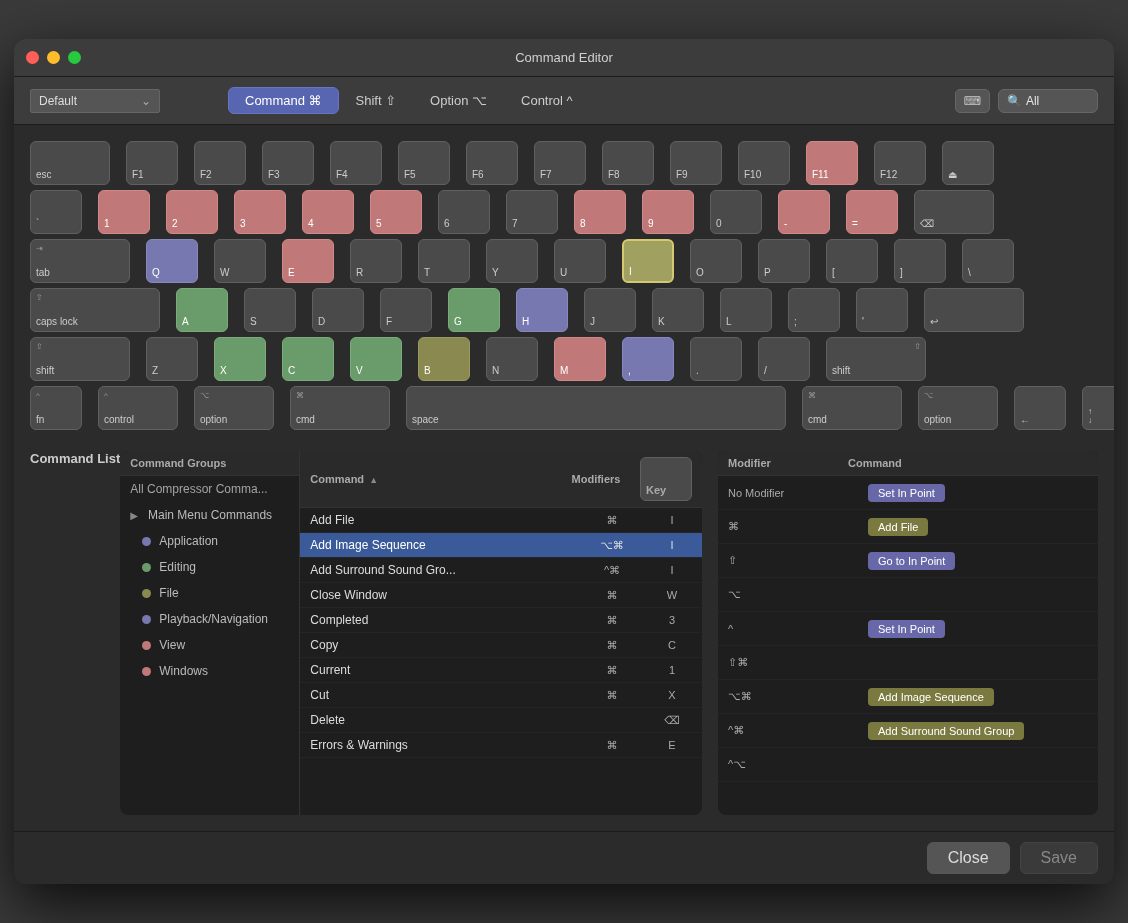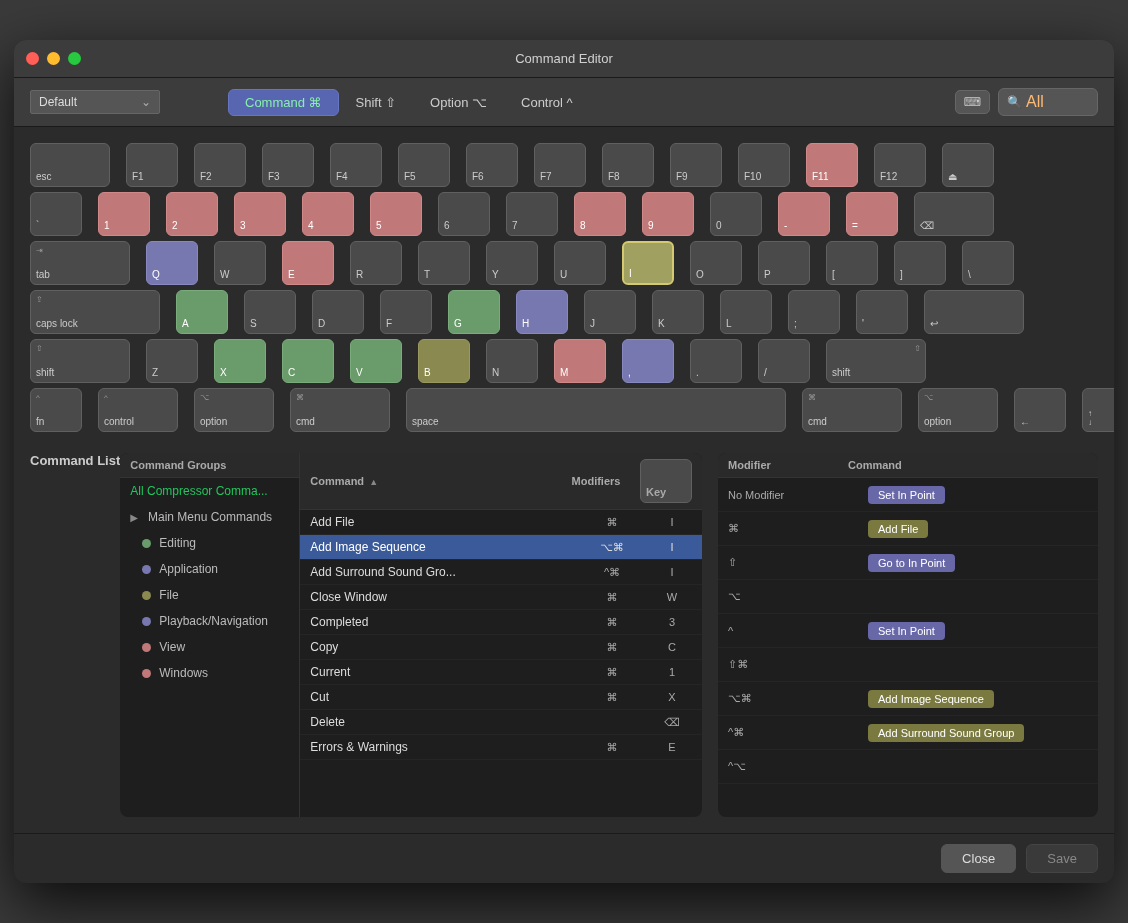--- a/index.html
+++ b/index.html
@@ -72,21 +72,21 @@
     .mod-tab {
       padding: 5px 16px;
       font-size: 13px;
       color: #ccc;
       border-radius: 6px;
       cursor: pointer;
       border: 1px solid transparent;
     }
     .mod-tab.active {
       background: #5865b0;
-      color: #86efac;
+      color: #ffffff;
       border-color: #6875c0;
     }
     .keyboard-icon {
       margin-left: auto;
       background: #555;
       border: 1px solid #666;
       border-radius: 5px;
       padding: 4px 8px;
       color: #ccc;
       font-size: 12px;
@@ -317,21 +317,21 @@
     .footer {
       display: flex;
       justify-content: flex-end;
       gap: 10px;
       padding: 10px 16px;
       border-top: 1px solid #1a1a1a;
     }
     .btn {
       padding: 6px 20px;
       border-radius: 6px;
-      font-size: 13px;
+      font-size: 16px;
       cursor: pointer;
       border: 1px solid #555;
     }
     .btn-close {
       background: #555;
       color: #ddd;
     }
     .btn-save {
       background: #3a3a3a;
       color: #888;
@@ -363,21 +363,21 @@
     </div>
     <div class="modifier-tabs">
       <div class="mod-tab active">Command ⌘</div>
       <div class="mod-tab">Shift ⇧</div>
       <div class="mod-tab">Option ⌥</div>
       <div class="mod-tab">Control ^</div>
     </div>
     <div class="keyboard-icon">⌨</div>
     <div class="search-box">
       <span style="color:#aaa">🔍</span>
-      <span style="color:#fdba74;font-size:16px">All</span>
+      <span style="color:#e5e5e5;font-size:12px">All</span>
     </div>
   </div>
 
   <div class="keyboard-section">
 
     <div class="key-row">
       <div class="key wide">
           <span>esc</span>
         </div>
       <div class="key">
@@ -641,33 +641,33 @@
 
   <div class="bottom-section">
 
     <div class="command-list">
       <div class="section-title">Command List</div>
       <div class="list-container">
 
         <div class="groups-panel">
           <div class="groups-header">Command Groups</div>
           <div class="group-item">
-            <span style="font-size:12px;color:#22c55e">All Compressor Comma...</span>
+            <span style="font-size:12px;color:#a3a3a3">All Compressor Comma...</span>
           </div>
           <div class="group-item">
             <span class="expand-arrow">▶</span>
             <span>Main Menu Commands</span>
           </div>
           <div class="group-item" style="padding-left:22px">
+            <span class="group-dot" style="background:#7878b0"></span>
+            <span>Application</span>
+          </div>
+          <div class="group-item" style="padding-left:22px">
             <span class="group-dot" style="background:#6a9b6a"></span>
             <span>Editing</span>
-          </div>
-          <div class="group-item" style="padding-left:22px">
-            <span class="group-dot" style="background:#7878b0"></span>
-            <span>Application</span>
           </div>
           <div class="group-item" style="padding-left:22px">
             <span class="group-dot" style="background:#8a8a50"></span>
             <span>File</span>
           </div>
           <div class="group-item" style="padding-left:22px">
             <span class="group-dot" style="background:#7878b0"></span>
             <span>Playback/Navigation</span>
           </div>
           <div class="group-item" style="padding-left:22px">

